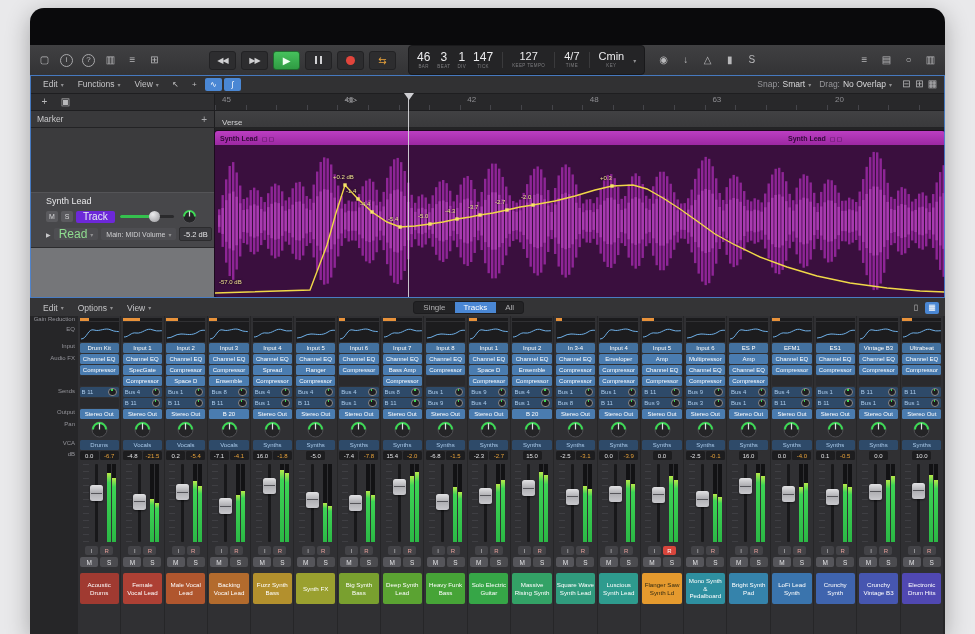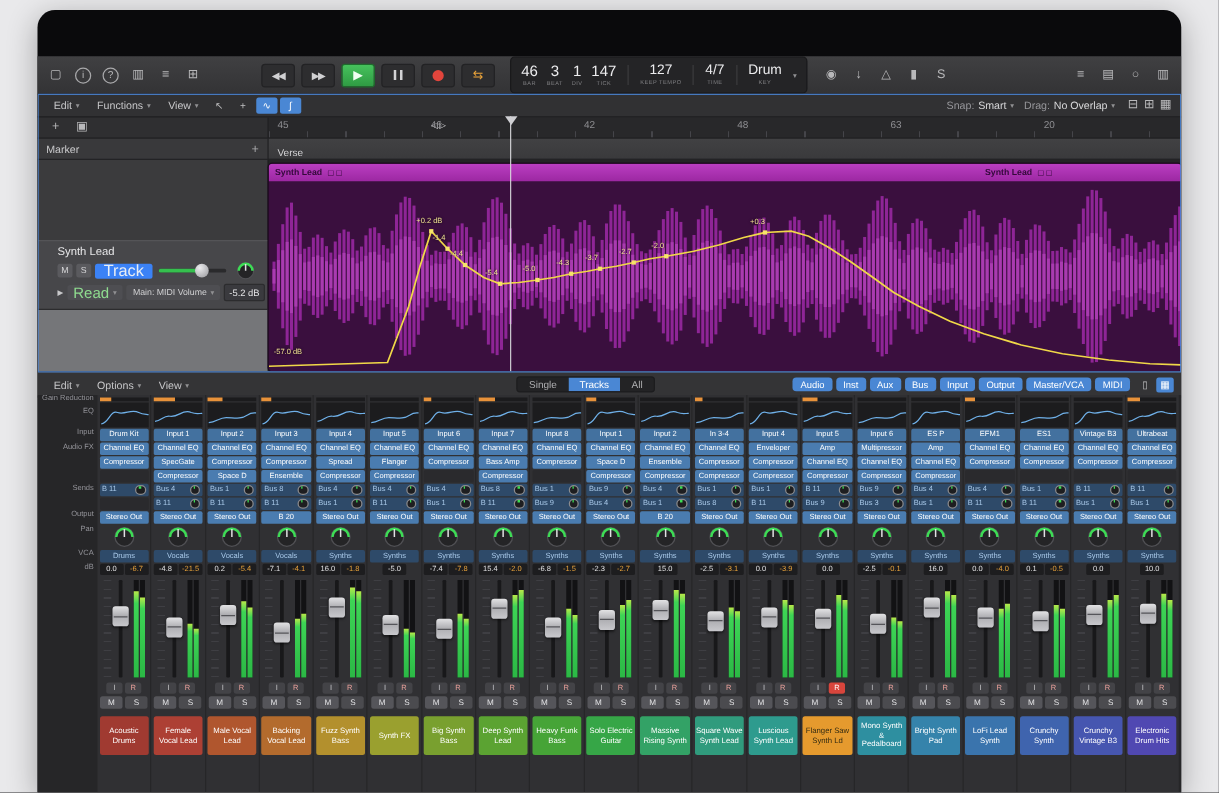--- a/index.html
+++ b/index.html
@@ -53,21 +53,21 @@
   .marker-verse{flex:1;background:linear-gradient(#414143,#3a3a3c);border-bottom:1px solid #232325;display:flex;align-items:flex-end;padding:0 7px;font-size:8px;color:#d2d2d4}
 
   
   .track-content{position:absolute;top:83px;left:0;width:915px;height:169px;background:#242426;overflow:hidden}
   .inspector{position:absolute;left:0;top:0;width:185px;height:169px;background:#3b3b3d;border-right:1px solid #1a1a1c;box-sizing:border-box}
   .track-num{position:absolute;left:3px;top:87px;font-size:8px;color:#cccccd}
   .insp-strip{position:absolute;left:0;top:64px;width:100%;height:56px;background:#47474a;border-top:1px solid #545457;border-bottom:1px solid #2c2c2e;box-sizing:border-box;padding:3px 4px}
   .track-name{font-size:9px;color:#e8e8ea;margin-left:12px}
   .insp-row{display:flex;align-items:center;gap:3px;margin-top:3px;margin-left:12px}
   .ms-btn{width:12px;height:11px;border-radius:2px;background:#5a5a5e;color:#d8d8da;font-size:7px;display:flex;align-items:center;justify-content:center}
-  .track-btn{height:12px;padding:0 7px;border-radius:2px;background:#3b82f6;color:#e8eef4;font-size:13px;display:flex;align-items:center}
+  .track-btn{height:12px;padding:0 7px;border-radius:2px;background:#6d28d9;color:#e8eef4;font-size:10px;display:flex;align-items:center}
   .vol-slider{position:relative;width:54px;height:3px;background:#2a2a2c;border-radius:2px;margin-left:2px}
   .vol-fill{position:absolute;left:0;top:0;height:3px;width:60%;background:#35c04e;border-radius:2px}
   .vol-knob{position:absolute;left:29px;top:-4px;width:11px;height:11px;border-radius:50%;background:radial-gradient(circle at 35% 30%,#ececee,#97979b)}
   .disc{font-size:6px;color:#c8c8ca}
   .read-btn,.param-btn{height:12px;padding:0 5px;background:#4e4e52;border-radius:2px;font-size:7px;color:#d0d0d2;display:flex;align-items:center;gap:3px;white-space:nowrap}
   .read-btn .mode{color:#8fdc8f;font-size:12px}
   .val-box{height:12px;padding:0 3px;background:#3a3a3e;border:1px solid #2c2c2e;border-radius:2px;font-size:7.5px;color:#e4e4e6;display:flex;align-items:center;white-space:nowrap}
   .insp-lower{position:absolute;left:0;top:120px;width:100%;height:49px;background:#757679}
 
   
@@ -183,21 +183,21 @@
             <span class="lcd-val" style="font-size:11px">127</span>
             <span class="lcd-lab">KEEP TEMPO</span>
           </div>
         <div class="lcd-divider"></div>
         <div class="lcd-unit">
             <span class="lcd-val" style="font-size:11px">4/7</span>
             <span class="lcd-lab">TIME</span>
           </div>
         <div class="lcd-divider"></div>
         <div class="lcd-unit">
-            <span class="lcd-val" style="font-size:11px">Drum</span>
+            <span class="lcd-val" style="font-size:11px">Cmin</span>
             <span class="lcd-lab">KEY</span>
           </div>
         <span class="chev">▾</span>
       </div>
       <div class="cb-group cb-mid" id="cb-mid-icons">
           <div class="icon-btn">◉</div>
           <div class="icon-btn">↓</div>
           <div class="icon-btn">△</div>
           <div class="icon-btn">▮</div>
           <div class="icon-btn">S</div>
@@ -788,30 +788,20 @@
             <span>View</span>
             <span class="chev">▾</span>
           </div>
         </div>
       <div class="seg" id="mixer-seg">
           <div class="seg-item">Single</div>
           <div class="seg-item sel">Tracks</div>
           <div class="seg-item">All</div>
         </div>
       <div class="filters">
-        <div class="menus" id="mixer-filters" style="gap:3px">
-            <div class="filter-pill">Audio</div>
-            <div class="filter-pill">Inst</div>
-            <div class="filter-pill">Aux</div>
-            <div class="filter-pill">Bus</div>
-            <div class="filter-pill">Input</div>
-            <div class="filter-pill">Output</div>
-            <div class="filter-pill">Master/VCA</div>
-            <div class="filter-pill">MIDI</div>
-          </div>
         <div class="menus" id="mixer-view-icons">
             <div class="view-icon">▯</div>
             <div class="view-icon active">▦</div>
           </div>
       </div>
     </div>
 
     <div class="mixer-strips">
       <div class="row-labels" id="mixer-row-labels">
           <div class="row-label" style="top: 0px;">Gain Reduction</div>

